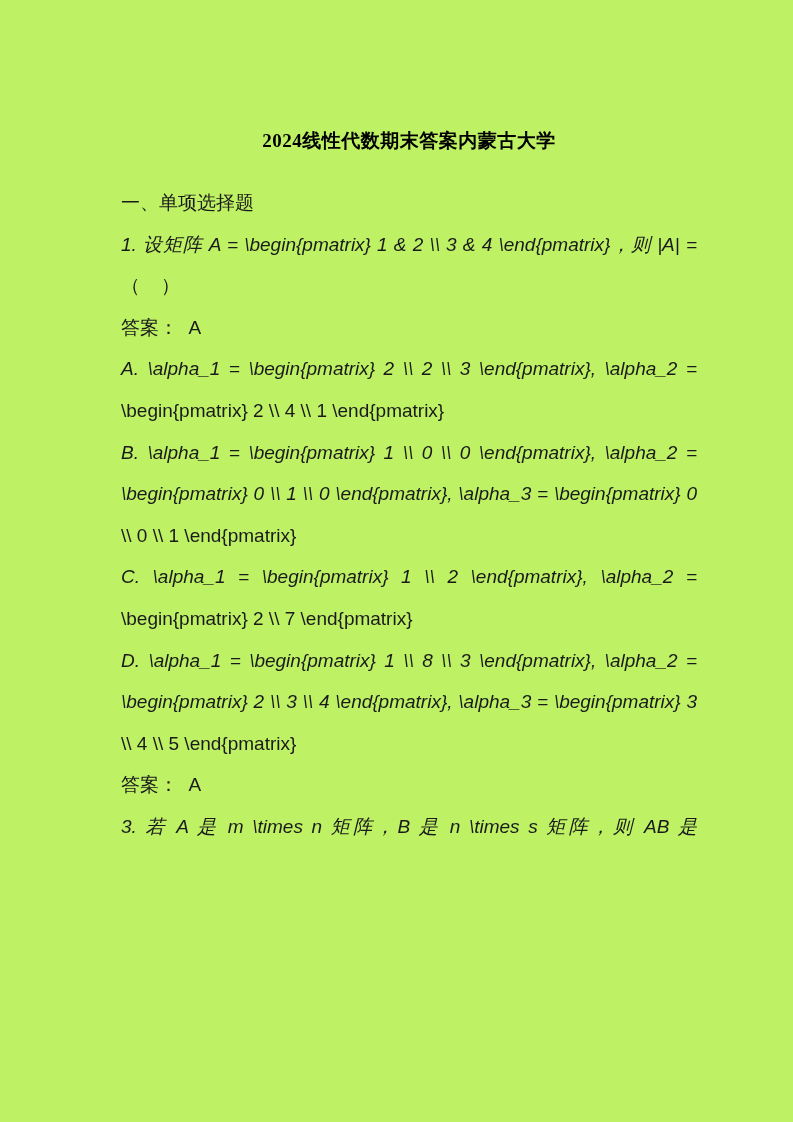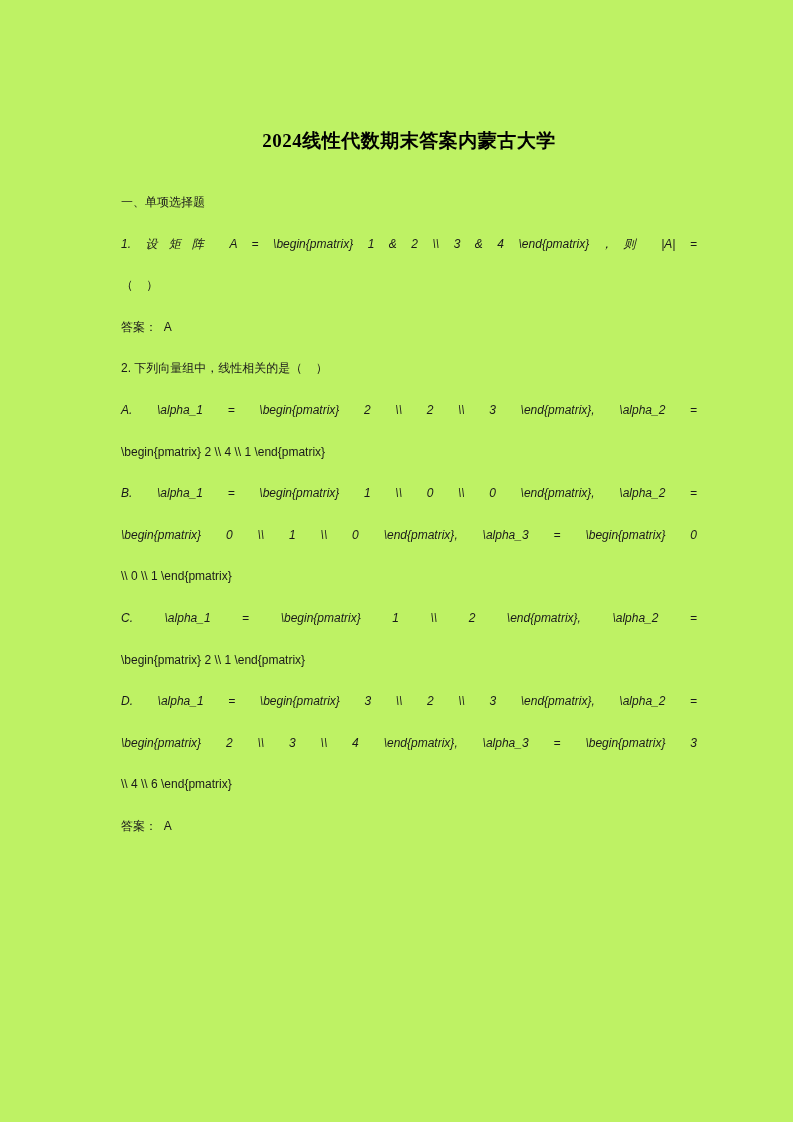--- a/index.html
+++ b/index.html
@@ -25,21 +25,21 @@
     color: #000000;
     text-align: center;
     margin: 0 0 28px 0;
     line-height: 26px;
     letter-spacing: 0.5px;
   }
   .body-lines {
     width: 100%;
   }
   .line {
-    font-size: 12px;
+    font-size: 19px;
     line-height: 41.6px;
     white-space: pre-wrap;
     color: #1a1a1a;
   }
   .line.just {
     white-space: normal;
     text-align: justify;
     text-align-last: justify;
     font-style: italic;
   }
@@ -47,26 +47,26 @@
 </head>
 <body>
 
 <div class="page">
   <h1 class="title">2024线性代数期末答案内蒙古大学</h1>
   <div class="body-lines" id="lines">
       <div class="line">一、单项选择题</div>
       <div class="line just">1. 设矩阵 A = \begin{pmatrix} 1 &amp; 2 \\ 3 &amp; 4 \end{pmatrix}，则 |A| =</div>
       <div class="line">（    ）</div>
       <div class="line">答案：  A</div>
-      <div class="line">2. 下列向量组中，线性相关的是（    ）</div>
       <div class="line just">A. \alpha_1 = \begin{pmatrix} 2 \\ 2 \\ 3 \end{pmatrix}, \alpha_2 =</div>
       <div class="line">\begin{pmatrix} 2 \\ 4 \\ 1 \end{pmatrix}</div>
       <div class="line just">B. \alpha_1 = \begin{pmatrix} 1 \\ 0 \\ 0 \end{pmatrix}, \alpha_2 =</div>
       <div class="line just">\begin{pmatrix} 0 \\ 1 \\ 0 \end{pmatrix}, \alpha_3 = \begin{pmatrix} 0</div>
       <div class="line">\\ 0 \\ 1 \end{pmatrix}</div>
       <div class="line just">C. \alpha_1 = \begin{pmatrix} 1 \\ 2 \end{pmatrix}, \alpha_2 =</div>
-      <div class="line">\begin{pmatrix} 2 \\ 1 \end{pmatrix}</div>
-      <div class="line just">D. \alpha_1 = \begin{pmatrix} 3 \\ 2 \\ 3 \end{pmatrix}, \alpha_2 =</div>
+      <div class="line">\begin{pmatrix} 2 \\ 7 \end{pmatrix}</div>
+      <div class="line just">D. \alpha_1 = \begin{pmatrix} 1 \\ 8 \\ 3 \end{pmatrix}, \alpha_2 =</div>
       <div class="line just">\begin{pmatrix} 2 \\ 3 \\ 4 \end{pmatrix}, \alpha_3 = \begin{pmatrix} 3</div>
-      <div class="line">\\ 4 \\ 6 \end{pmatrix}</div>
+      <div class="line">\\ 4 \\ 5 \end{pmatrix}</div>
       <div class="line">答案：  A</div>
+      <div class="line just">3. 若 A 是 m \times n 矩阵，B 是 n \times s 矩阵，则 AB 是</div>
     </div>
 </div>
 
 </body></html>

